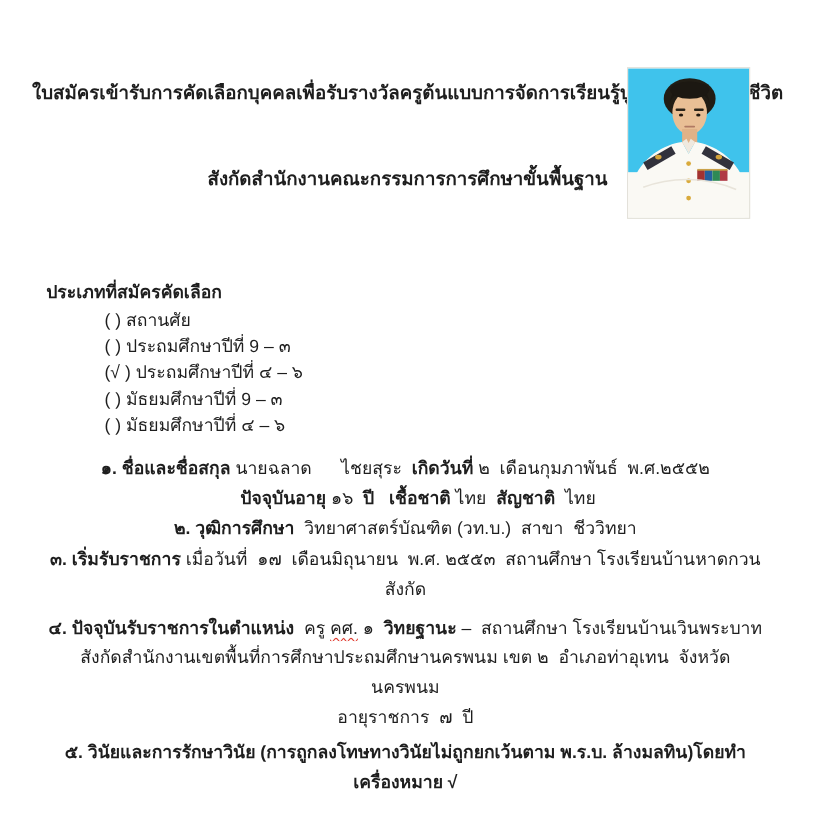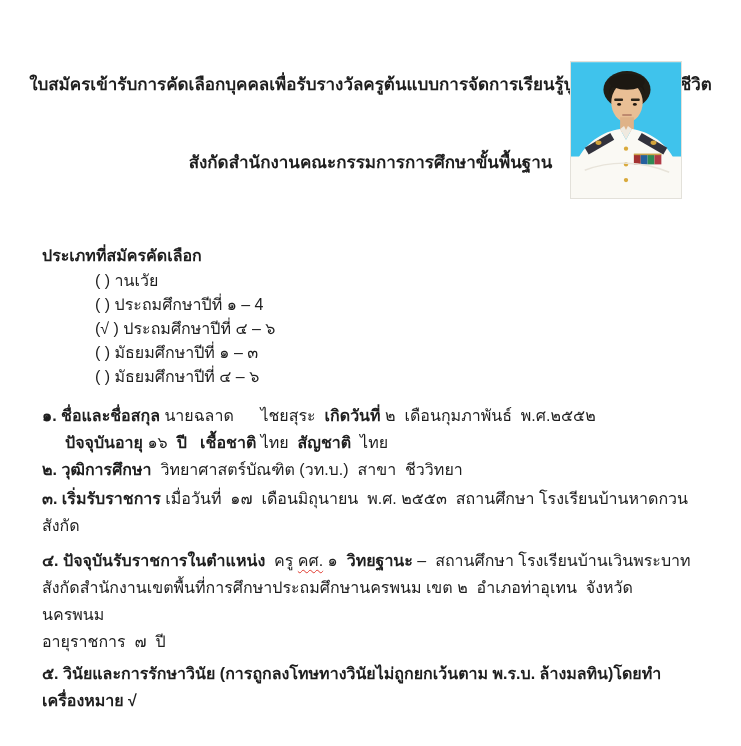--- a/index.html
+++ b/index.html
@@ -16,29 +16,29 @@
     padding-top:20px;
     text-align:center;
     font-weight:bold;
     font-size:17px;
     line-height:26px;
     white-space:pre-wrap;
   }
   .content{
     padding:0 46px 0 42px;
   }
-  .category{margin-top:15px;}
+  .category{margin-top:26px;}
   .category-header{font-weight:bold;line-height:26px;}
   .opt-row{
     padding-left:53px;
     line-height:24px;
     white-space:pre-wrap;
   }
   .section{white-space:pre-wrap;}
-  .section .line{line-height:27px;}
+  .section .line{line-height:27px;text-align:center;}
   .section:nth-of-type(1){margin-top:13px;}
   .section:nth-of-type(2){}
   .section:nth-of-type(3){margin-top:2px;}
   .section:nth-of-type(4){margin-top:8px;}
   .section:nth-of-type(5){margin-top:5px;}
   .section:nth-of-type(6){margin-top:2px;}
   .section:nth-of-type(6) .line{line-height:26px;}
   .b{font-weight:bold;}
   .wavy{
     text-decoration-line:underline;
@@ -108,24 +108,24 @@
 
       <path d="M14,110 C40,100 72,100 100,112" stroke="#e8e4da" stroke-width="1.5" fill="none"></path>
     </svg>
   </div>
 
   <div class="content">
 
     <div class="category">
       <div class="category-header">ประเภทที่สมัครคัดเลือก</div>
       <div>
-          <div class="opt-row"><span>( ) </span><span>านเวัย</span></div>
-          <div class="opt-row"><span>( ) </span><span>ประถมศึกษาปีที่ ๑ – 4</span></div>
+          <div class="opt-row"><span>( ) </span><span>สถานศัย</span></div>
+          <div class="opt-row"><span>( ) </span><span>ประถมศึกษาปีที่ 9 – ๓</span></div>
           <div class="opt-row"><span>(√ ) </span><span>ประถมศึกษาปีที่ ๔ – ๖</span></div>
-          <div class="opt-row"><span>( ) </span><span>มัธยมศึกษาปีที่ ๑ – ๓</span></div>
+          <div class="opt-row"><span>( ) </span><span>มัธยมศึกษาปีที่ 9 – ๓</span></div>
           <div class="opt-row"><span>( ) </span><span>มัธยมศึกษาปีที่ ๔ – ๖</span></div>
         </div>
     </div>
 
     <div>
         <div class="section"><div class="line ind-none"><span class="b">๑. ชื่อและชื่อสกุล </span><span>นายฉลาด      ไชยสุระ  </span><span class="b">เกิดวันที่ </span><span>๒  เดือนกุมภาพันธ์  พ.ศ.๒๕๕๒</span></div><div class="line ind-cont"><span class="b">ปัจจุบันอายุ </span><span>๑๖  </span><span class="b">ปี   เชื้อชาติ </span><span>ไทย  </span><span class="b">สัญชาติ </span><span> ไทย</span></div></div>
         <div class="section"><div class="line ind-none"><span class="b">๒. วุฒิการศึกษา </span><span> วิทยาศาสตร์บัณฑิต (วท.บ.)  สาขา  ชีววิทยา</span></div></div>
         <div class="section"><div class="line ind-none"><span class="b">๓. เริ่มรับราชการ </span><span>เมื่อวันที่  ๑๗  เดือนมิถุนายน  พ.ศ. ๒๕๕๓  สถานศึกษา โรงเรียนบ้านหาดกวน  สังกัด</span></div></div>
         <div class="section"><div class="line ind-none"><span class="b">๔. ปัจจุบันรับราชการในตำแหน่ง </span><span> ครู </span><span class="wavy" style="text-decoration-color: rgb(224, 58, 47);">คศ.</span><span> ๑  </span><span class="b">วิทยฐานะ</span><span> –  สถานศึกษา โรงเรียนบ้านเวินพระบาท</span></div><div class="line ind-none"><span>สังกัดสำนักงานเขตพื้นที่การศึกษาประถมศึกษานครพนม เขต ๒  อำเภอท่าอุเทน  จังหวัดนครพนม</span></div><div class="line ind-none"><span>อายุราชการ  ๗  ปี</span></div></div>
         <div class="section"><div class="line ind-none"><span class="b">๕. วินัยและการรักษาวินัย (การถูกลงโทษทางวินัยไม่ถูกยกเว้นตาม พ.ร.บ. ล้างมลทิน)โดยทำเครื่องหมาย √</span></div></div>

